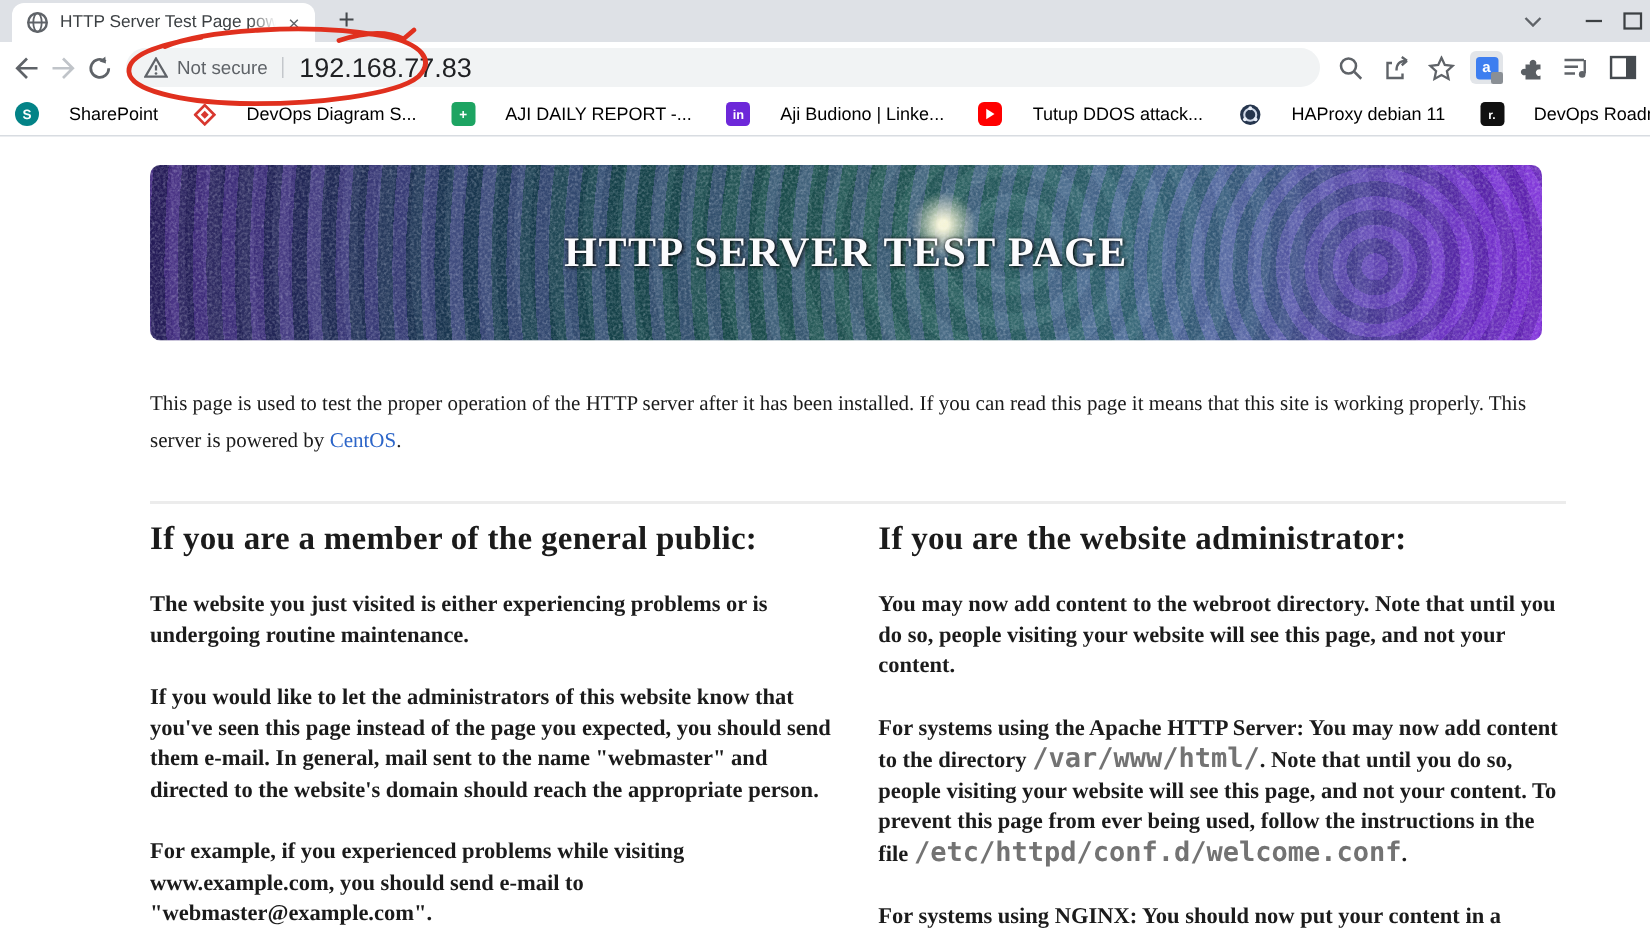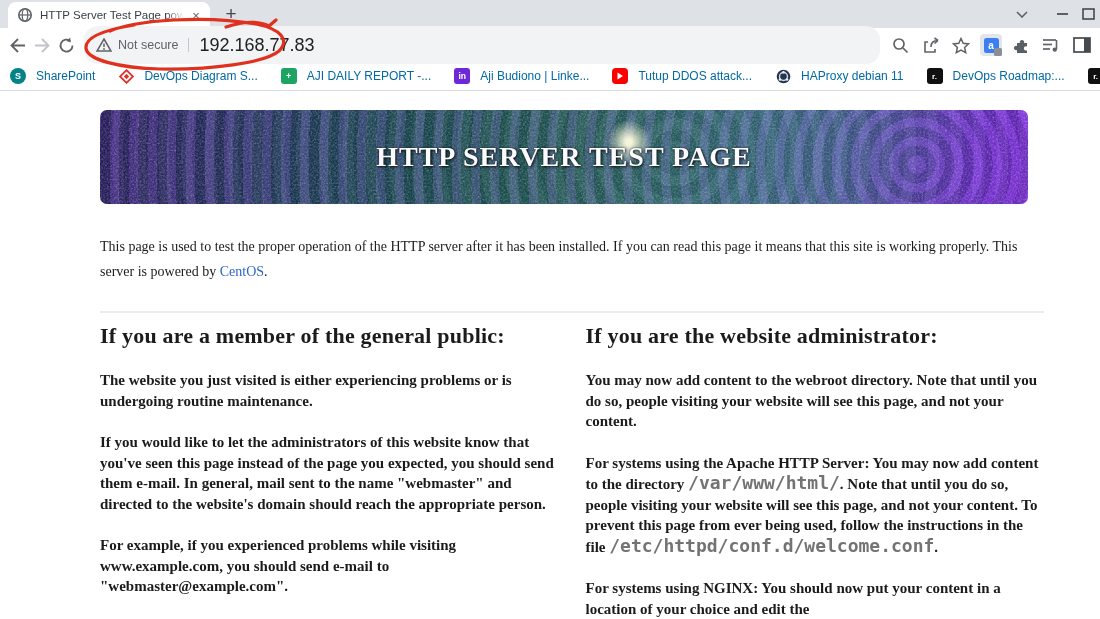--- a/index.html
+++ b/index.html
@@ -17,43 +17,43 @@
   .tab-close { width:16px; height:16px; margin-left:4px; border-radius:50%; display:flex;
     align-items:center; justify-content:center; font-size:13px; color:#5f6368; cursor:pointer; }
   .new-tab { width:26px; height:26px; margin-left:8px; display:flex; align-items:center; justify-content:center;
     font-size:19px; color:#45494d; cursor:pointer; padding-bottom:3px; }
   .win-controls { position:absolute; right:0; top:0; height:28px; display:flex; align-items:center; gap:0; }
   .win-btn { width:40px; height:28px; display:flex; align-items:center; justify-content:center; }
   .win-btn.partial { width:18px; justify-content:flex-start; overflow:hidden; }
 
   .toolbar { position:relative; height:34px; background:#fff; display:flex; align-items:center; padding:0 8px; }
   .nav-btn { width:26px; height:26px; display:flex; align-items:center; justify-content:center; margin-right:6px; }
-  .omnibox { height:38px; flex:0 0 796px; background:#f1f3f4; border-radius:14px; display:flex;
+  .omnibox { height:26px; flex:0 0 796px; background:#f1f3f4; border-radius:14px; display:flex;
     align-items:center; padding:0 12px; margin-left:2px; }
   .omni-sec { font-size:12.5px; color:#5f6368; margin-left:6px; }
   .omni-div { width:1px; height:14px; background:#c4c7cb; margin:0 10px; }
   .omni-url { font-size:18px; color:#202124; }
   .tb-icons { display:flex; align-items:center; margin-left:10px; gap:9px; }
   .tb-ic { width:21px; height:21px; display:flex; align-items:center; justify-content:center; }
   .translate-wrap { width:22px; height:22px; background:#e2e5e9; border-radius:4px; display:flex; align-items:center; justify-content:center; }
   .translate { width:15px; height:15px; background:#3d7ef0; border-radius:2.5px; color:#fff; font-size:10px;
     font-weight:bold; display:flex; align-items:center; justify-content:center; position:relative; }
   .translate:after { content:""; position:absolute; right:-3px; bottom:-3px; width:8px; height:8px;
     background:#8a8f95; border-radius:1.5px; }
 
   .bookmarks { height:29px; background:#fff; display:flex; align-items:center; padding:0 10px;
     border-bottom:1px solid #d8dce1; }
   .bm { display:flex; align-items:center; margin-right:23px; cursor:pointer; }
   .bm-ic { width:16px; height:16px; flex:0 0 16px; display:flex; align-items:center; justify-content:center;
     border-radius:3px; font-size:9px; font-weight:bold; color:#fff; }
-  .bm-label { margin-left:10px; font-size:12px; color:#0369a1; white-space:nowrap; }
+  .bm-label { margin-left:20px; font-size:12px; color:#000000; white-space:nowrap; }
 
   
   .page { height:528px; background:#fff; font-family:"Liberation Serif","DejaVu Serif",serif; color:#1b1b1b; }
-  .banner { position:relative; margin:19px 72px 0 100px; height:94px; border-radius:7px; overflow:hidden;
+  .banner { position:relative; margin:19px 72px 0 100px; height:117px; border-radius:7px; overflow:hidden;
     background:
       radial-gradient(circle at 57% 34%, rgba(255,252,220,.95) 0 3px, rgba(255,252,220,0) 22px),
       repeating-radial-gradient(circle at 88% 58%, rgba(150,100,235,.22) 0 9px, rgba(25,45,70,.16) 9px 19px),
       repeating-radial-gradient(circle at 62% 45%, rgba(255,255,255,.05) 0 11px, rgba(0,0,20,.07) 11px 23px),
       linear-gradient(97deg,#2c1a62 0%,#27275f 10%,#1d3a58 21%,#17494f 32%,#1c5650 43%,#246158 53%,
         #2c6a68 62%,#376f7e 71%,#41648e 79%,#5442a8 87%,#6c27c9 94%,#7a21d6 100%); }
   .banner svg.noise { position:absolute; inset:0; width:100%; height:100%; opacity:.35; }
   .banner-title { position:absolute; inset:0; display:flex; align-items:center; justify-content:center;
     color:#fbfbfd; font-size:28px; font-weight:bold; letter-spacing:1px;
     text-shadow:1px 1px 3px rgba(0,0,0,.85), 0 0 2px rgba(0,0,0,.6); }

